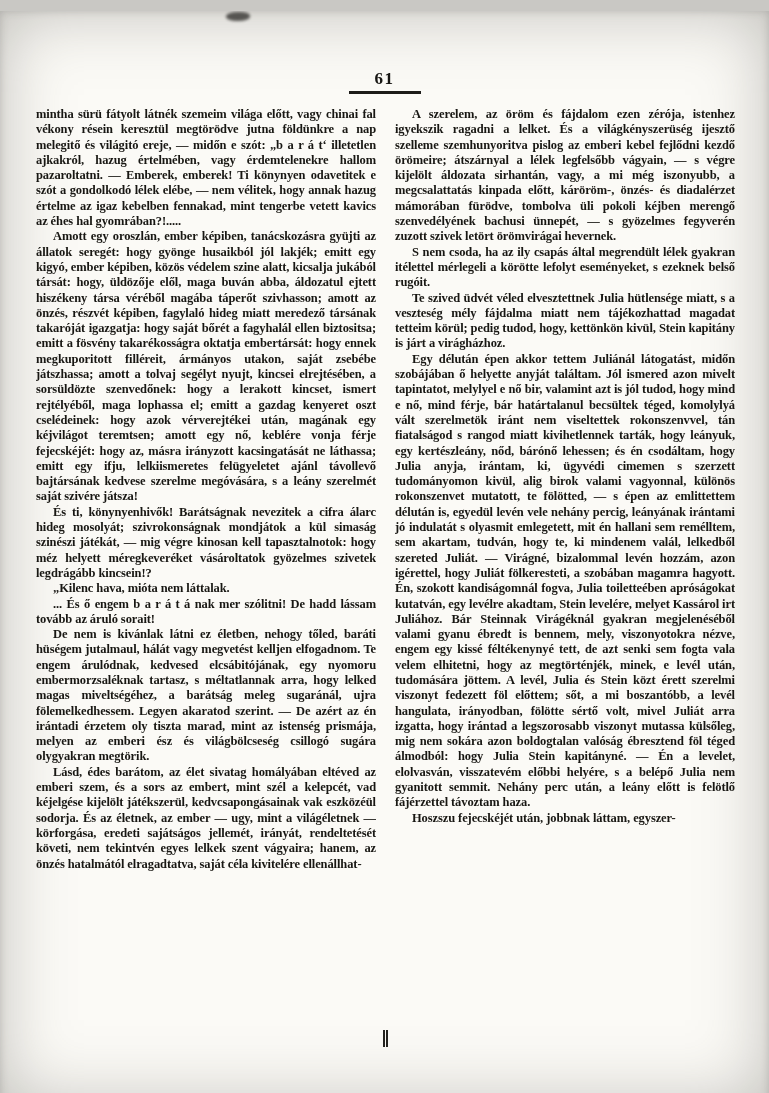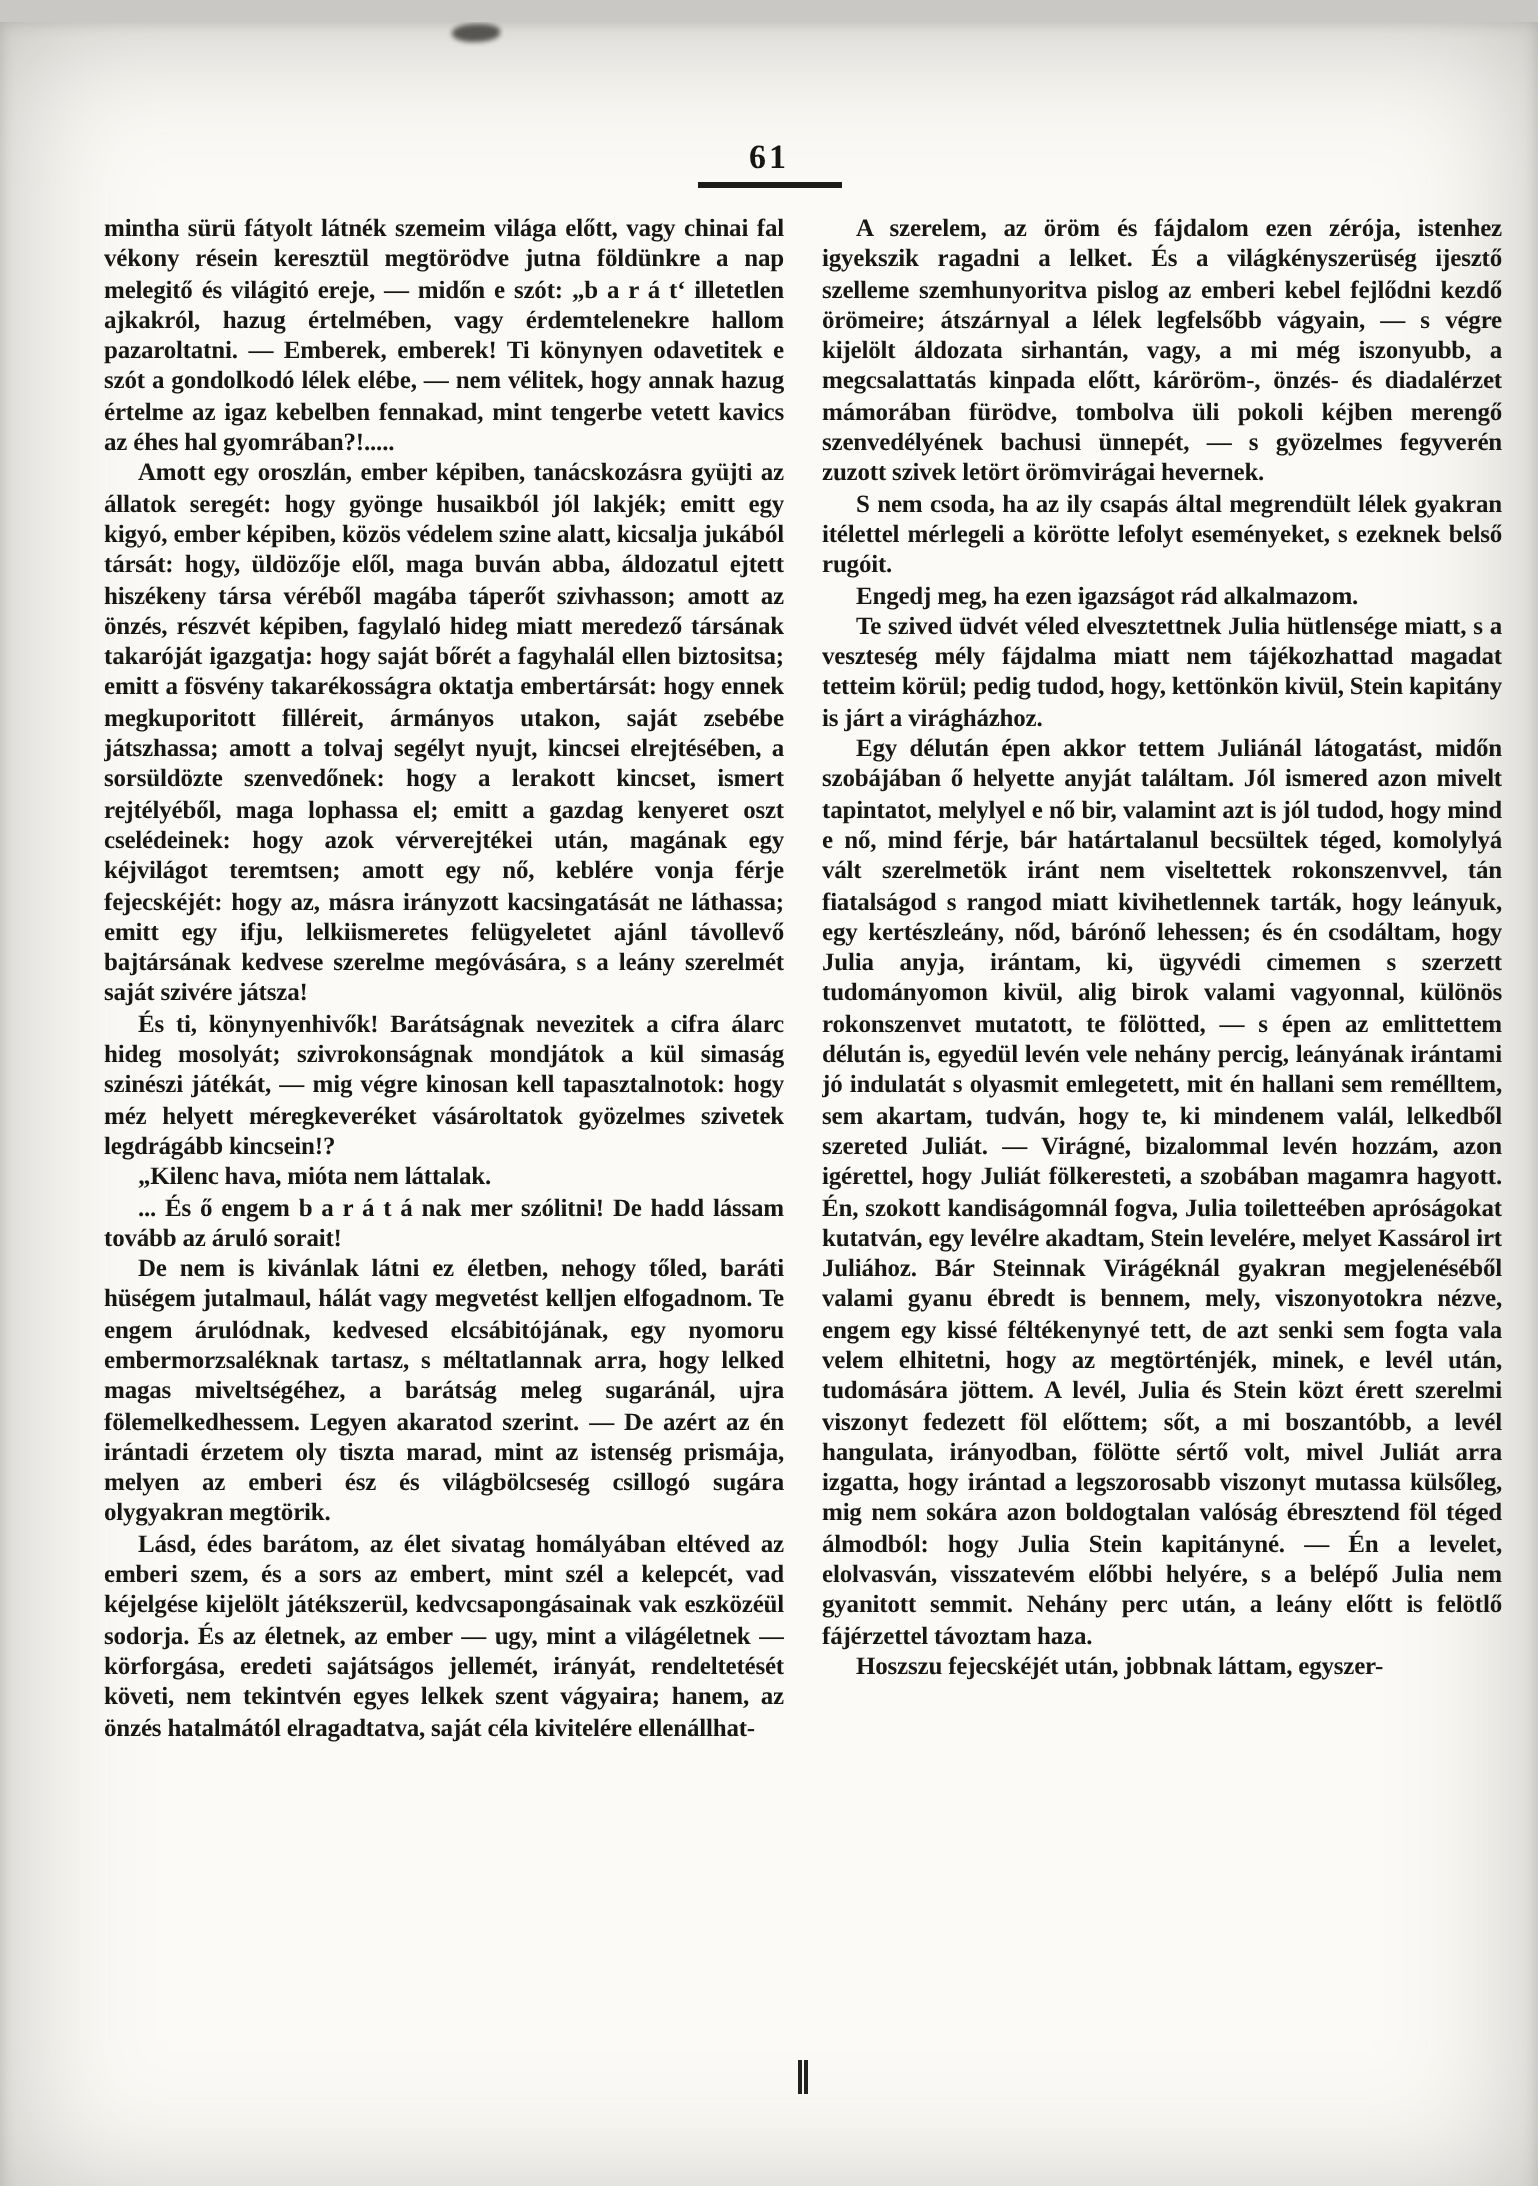--- a/index.html
+++ b/index.html
@@ -40,21 +40,21 @@
     display: inline-block;
     font-size: 17px;
     font-weight: bold;
     letter-spacing: 1.5px;
     color: #171613;
     padding: 0 26px 2px 26px;
     border-bottom: 3px solid #1d1c19;
   }
   .columns {
     display: flex;
-    padding: 2px 34px 0 52px;
+    padding: 2px 34px 0 36px;
     height: 980px;
     overflow: hidden;
   }
   .column {
     width: 340px;
     flex: 0 0 340px;
     font-size: 12.5px;
     line-height: 15.3px;
     font-weight: bold;
     color: #181713;
@@ -101,20 +101,19 @@
         <p class="para">Lásd, édes barátom, az élet sivatag homályában eltéved az emberi szem, és a sors az embert, mint szél a kelepcét, vad kéjelgése kijelölt játékszerül, kedvcsapongásainak vak eszközéül sodorja. És az életnek, az ember — ugy, mint a világéletnek — körforgása, eredeti sajátságos jellemét, irányát, rendeltetését követi, nem tekintvén egyes lelkek szent vágyaira; hanem, az önzés hatalmától elragadtatva, saját céla kivitelére ellenállhat-</p>
       </section>
 
     <div class="gutter">
       <span class="divider-artifact"></span>
     </div>
 
     <section class="column">
         <p class="para">A szerelem, az öröm és fájdalom ezen zérója, istenhez igyekszik ragadni a lelket. És a világkényszerüség ijesztő szelleme szemhunyoritva pislog az emberi kebel fejlődni kezdő örömeire; átszárnyal a lélek legfelsőbb vágyain, — s végre kijelölt áldozata sirhantán, vagy, a mi még iszonyubb, a megcsalattatás kinpada előtt, káröröm-, önzés- és diadalérzet mámorában fürödve, tombolva üli pokoli kéjben merengő szenvedélyének bachusi ünnepét, — s gyözelmes fegyverén zuzott szivek letört örömvirágai hevernek.</p>
         <p class="para">S nem csoda, ha az ily csapás által megrendült lélek gyakran itélettel mérlegeli a körötte lefolyt eseményeket, s ezeknek belső rugóit.</p>
-        <p class="para">Engedj meg, ha ezen igazságot rád alkalmazom.</p>
         <p class="para">Te szived üdvét véled elvesztettnek Julia hütlensége miatt, s a veszteség mély fájdalma miatt nem tájékozhattad magadat tetteim körül; pedig tudod, hogy, kettönkön kivül, Stein kapitány is járt a virágházhoz.</p>
         <p class="para">Egy délután épen akkor tettem Juliánál látogatást, midőn szobájában ő helyette anyját találtam. Jól ismered azon mivelt tapintatot, melylyel e nő bir, valamint azt is jól tudod, hogy mind e nő, mind férje, bár határtalanul becsültek téged, komolylyá vált szerelmetök iránt nem viseltettek rokonszenvvel, tán fiatalságod s rangod miatt kivihetlennek tarták, hogy leányuk, egy kertészleány, nőd, bárónő lehessen; és én csodáltam, hogy Julia anyja, irántam, ki, ügyvédi cimemen s szerzett tudományomon kivül, alig birok valami vagyonnal, különös rokonszenvet mutatott, te fölötted, — s épen az emlittettem délután is, egyedül levén vele nehány percig, leányának irántami jó indulatát s olyasmit emlegetett, mit én hallani sem remélltem, sem akartam, tudván, hogy te, ki mindenem valál, lelkedből szereted Juliát. — Virágné, bizalommal levén hozzám, azon igérettel, hogy Juliát fölkeresteti, a szobában magamra hagyott. Én, szokott kandiságomnál fogva, Julia toiletteében apróságokat kutatván, egy levélre akadtam, Stein levelére, melyet Kassárol irt Juliához. Bár Steinnak Virágéknál gyakran megjelenéséből valami gyanu ébredt is bennem, mely, viszonyotokra nézve, engem egy kissé féltékenynyé tett, de azt senki sem fogta vala velem elhitetni, hogy az megtörténjék, minek, e levél után, tudomására jöttem. A levél, Julia és Stein közt érett szerelmi viszonyt fedezett föl előttem; sőt, a mi boszantóbb, a levél hangulata, irányodban, fölötte sértő volt, mivel Juliát arra izgatta, hogy irántad a legszorosabb viszonyt mutassa külsőleg, mig nem sokára azon boldogtalan valóság ébresztend föl téged álmodból: hogy Julia Stein kapitányné. — Én a levelet, elolvasván, visszatevém előbbi helyére, s a belépő Julia nem gyanitott semmit. Nehány perc után, a leány előtt is felötlő fájérzettel távoztam haza.</p>
         <p class="para">Hoszszu fejecskéjét után, jobbnak láttam, egyszer-</p>
       </section>
   </main>
 
 </div>
 
 </body></html>

